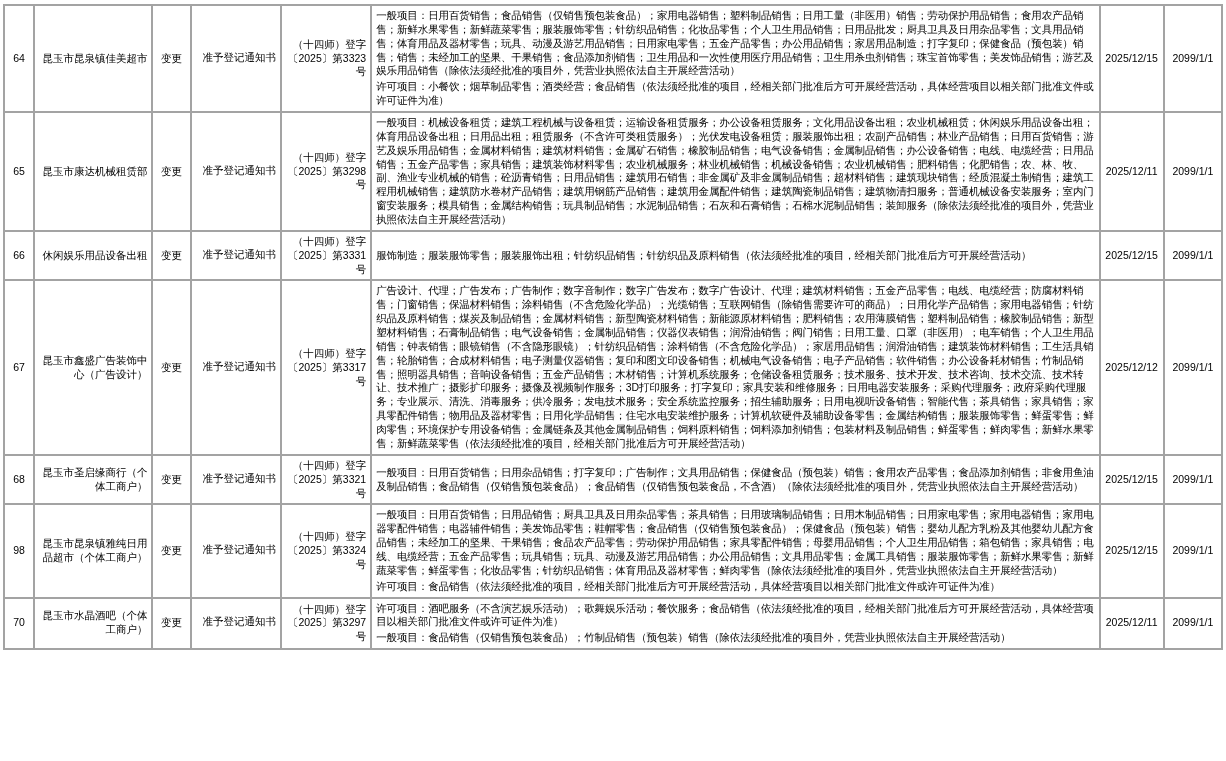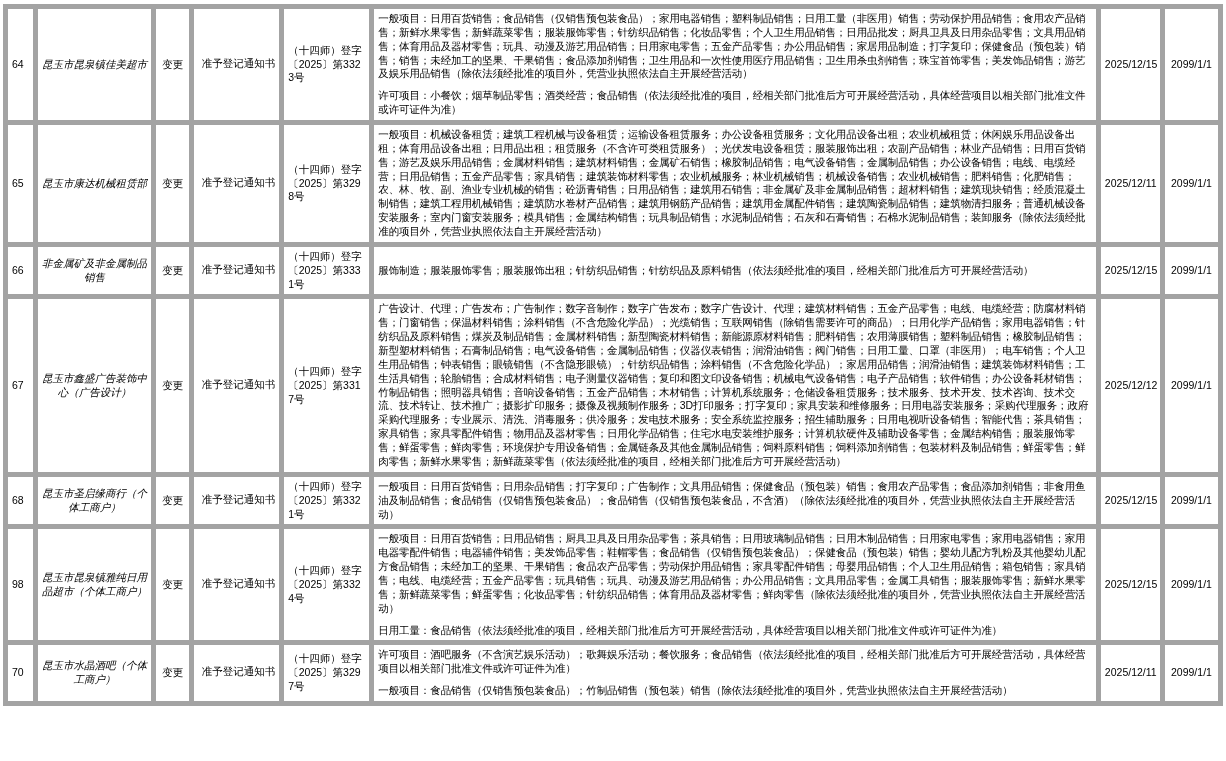--- a/index.html
+++ b/index.html
@@ -18,78 +18,77 @@
     box-sizing: border-box;
     background: #fff;
   }
   table.reg-table {
     border-collapse: collapse;
     table-layout: fixed;
     width: 1220px;
     margin: 4px 0 0 3px;
   }
   table.reg-table td {
-    border: 5px solid #a3a3a3;
+    border: 2px solid #a3a3a3;
     vertical-align: middle;
     padding: 3px 4px;
     font-size: 10.5px;
     line-height: 1.32;
     word-break: break-all;
   }
   
   col.c-seq   { width: 30px; }
   col.c-name  { width: 118px; }
   col.c-type  { width: 38px; }
   col.c-doc   { width: 90px; }
   col.c-no    { width: 90px; }
   col.c-scope { width: 726px; }
   col.c-date1 { width: 64px; }
   col.c-date2 { width: 58px; }
 
   td.seq {
-    text-align: left;
+    text-align: center;
     font-size: 11.5px;
   }
   td.name {
-    text-align: center;
+    text-align: right;
     font-size: 11px;
     line-height: 1.45;
-    font-style: italic;
   }
   td.type {
     text-align: center;
     font-size: 11px;
   }
   td.doc {
     text-align: right;
     font-size: 11px;
     font-family: Liberation Mono, monospace;
   }
   td.no {
-    text-align: left;
+    text-align: right;
     font-size: 11px;
     line-height: 1.45;
   }
   td.scope {
     text-align: left;
     font-size: 10.3px;
     line-height: 1.36;
     letter-spacing: -0.1px;
   }
   td.date {
     text-align: center;
     font-size: 10.5px;
     white-space: nowrap;
   }
   .scope-para {
     margin: 0;
     padding: 0;
   }
   .scope-para + .scope-para {
-    margin-top: 8px;
+    margin-top: 2px;
   }
 </style>
 </head>
 <body>
 
 <div class="page">
   <table class="reg-table">
     <colgroup>
       <col class="c-seq">
         <col class="c-name">
@@ -124,21 +123,21 @@
         <td class="no">（十四师）登字〔2025〕第3298号</td>
         <td class="scope">
           <div class="scope-para">一般项目：机械设备租赁；建筑工程机械与设备租赁；运输设备租赁服务；办公设备租赁服务；文化用品设备出租；农业机械租赁；休闲娱乐用品设备出租；体育用品设备出租；日用品出租；租赁服务（不含许可类租赁服务）；光伏发电设备租赁；服装服饰出租；农副产品销售；林业产品销售；日用百货销售；游艺及娱乐用品销售；金属材料销售；建筑材料销售；金属矿石销售；橡胶制品销售；电气设备销售；金属制品销售；办公设备销售；电线、电缆经营；日用品销售；五金产品零售；家具销售；建筑装饰材料零售；农业机械服务；林业机械销售；机械设备销售；农业机械销售；肥料销售；化肥销售；农、林、牧、副、渔业专业机械的销售；砼沥青销售；日用品销售；建筑用石销售；非金属矿及非金属制品销售；超材料销售；建筑现块销售；经质混凝土制销售；建筑工程用机械销售；建筑防水卷材产品销售；建筑用钢筋产品销售；建筑用金属配件销售；建筑陶瓷制品销售；建筑物清扫服务；普通机械设备安装服务；室内门窗安装服务；模具销售；金属结构销售；玩具制品销售；水泥制品销售；石灰和石膏销售；石棉水泥制品销售；装卸服务（除依法须经批准的项目外，凭营业执照依法自主开展经营活动）</div>
         </td>
         <td class="date">2025/12/11</td>
         <td class="date">2099/1/1</td>
       </tr>
 
       <tr>
         <td class="seq">66</td>
-        <td class="name">非金属矿及非金属制品销售</td>
+        <td class="name">休闲娱乐用品设备出租</td>
         <td class="type">变更</td>
         <td class="doc">准予登记通知书</td>
         <td class="no">（十四师）登字〔2025〕第3331号</td>
         <td class="scope">
           <div class="scope-para">服饰制造；服装服饰零售；服装服饰出租；针纺织品销售；针纺织品及原料销售（依法须经批准的项目，经相关部门批准后方可开展经营活动）</div>
         </td>
         <td class="date">2025/12/15</td>
         <td class="date">2099/1/1</td>
       </tr>
 
@@ -169,21 +168,21 @@
       </tr>
 
       <tr>
         <td class="seq">98</td>
         <td class="name">昆玉市昆泉镇雅纯日用品超市（个体工商户）</td>
         <td class="type">变更</td>
         <td class="doc">准予登记通知书</td>
         <td class="no">（十四师）登字〔2025〕第3324号</td>
         <td class="scope">
           <div class="scope-para">一般项目：日用百货销售；日用品销售；厨具卫具及日用杂品零售；茶具销售；日用玻璃制品销售；日用木制品销售；日用家电零售；家用电器销售；家用电器零配件销售；电器辅件销售；美发饰品零售；鞋帽零售；食品销售（仅销售预包装食品）；保健食品（预包装）销售；婴幼儿配方乳粉及其他婴幼儿配方食品销售；未经加工的坚果、干果销售；食品农产品零售；劳动保护用品销售；家具零配件销售；母婴用品销售；个人卫生用品销售；箱包销售；家具销售；电线、电缆经营；五金产品零售；玩具销售；玩具、动漫及游艺用品销售；办公用品销售；文具用品零售；金属工具销售；服装服饰零售；新鲜水果零售；新鲜蔬菜零售；鲜蛋零售；化妆品零售；针纺织品销售；体育用品及器材零售；鲜肉零售（除依法须经批准的项目外，凭营业执照依法自主开展经营活动）</div>
-          <div class="scope-para">日用工量：食品销售（依法须经批准的项目，经相关部门批准后方可开展经营活动，具体经营项目以相关部门批准文件或许可证件为准）</div>
+          <div class="scope-para">许可项目：食品销售（依法须经批准的项目，经相关部门批准后方可开展经营活动，具体经营项目以相关部门批准文件或许可证件为准）</div>
         </td>
         <td class="date">2025/12/15</td>
         <td class="date">2099/1/1</td>
       </tr>
 
       <tr>
         <td class="seq">70</td>
         <td class="name">昆玉市水晶酒吧（个体工商户）</td>
         <td class="type">变更</td>
         <td class="doc">准予登记通知书</td>

